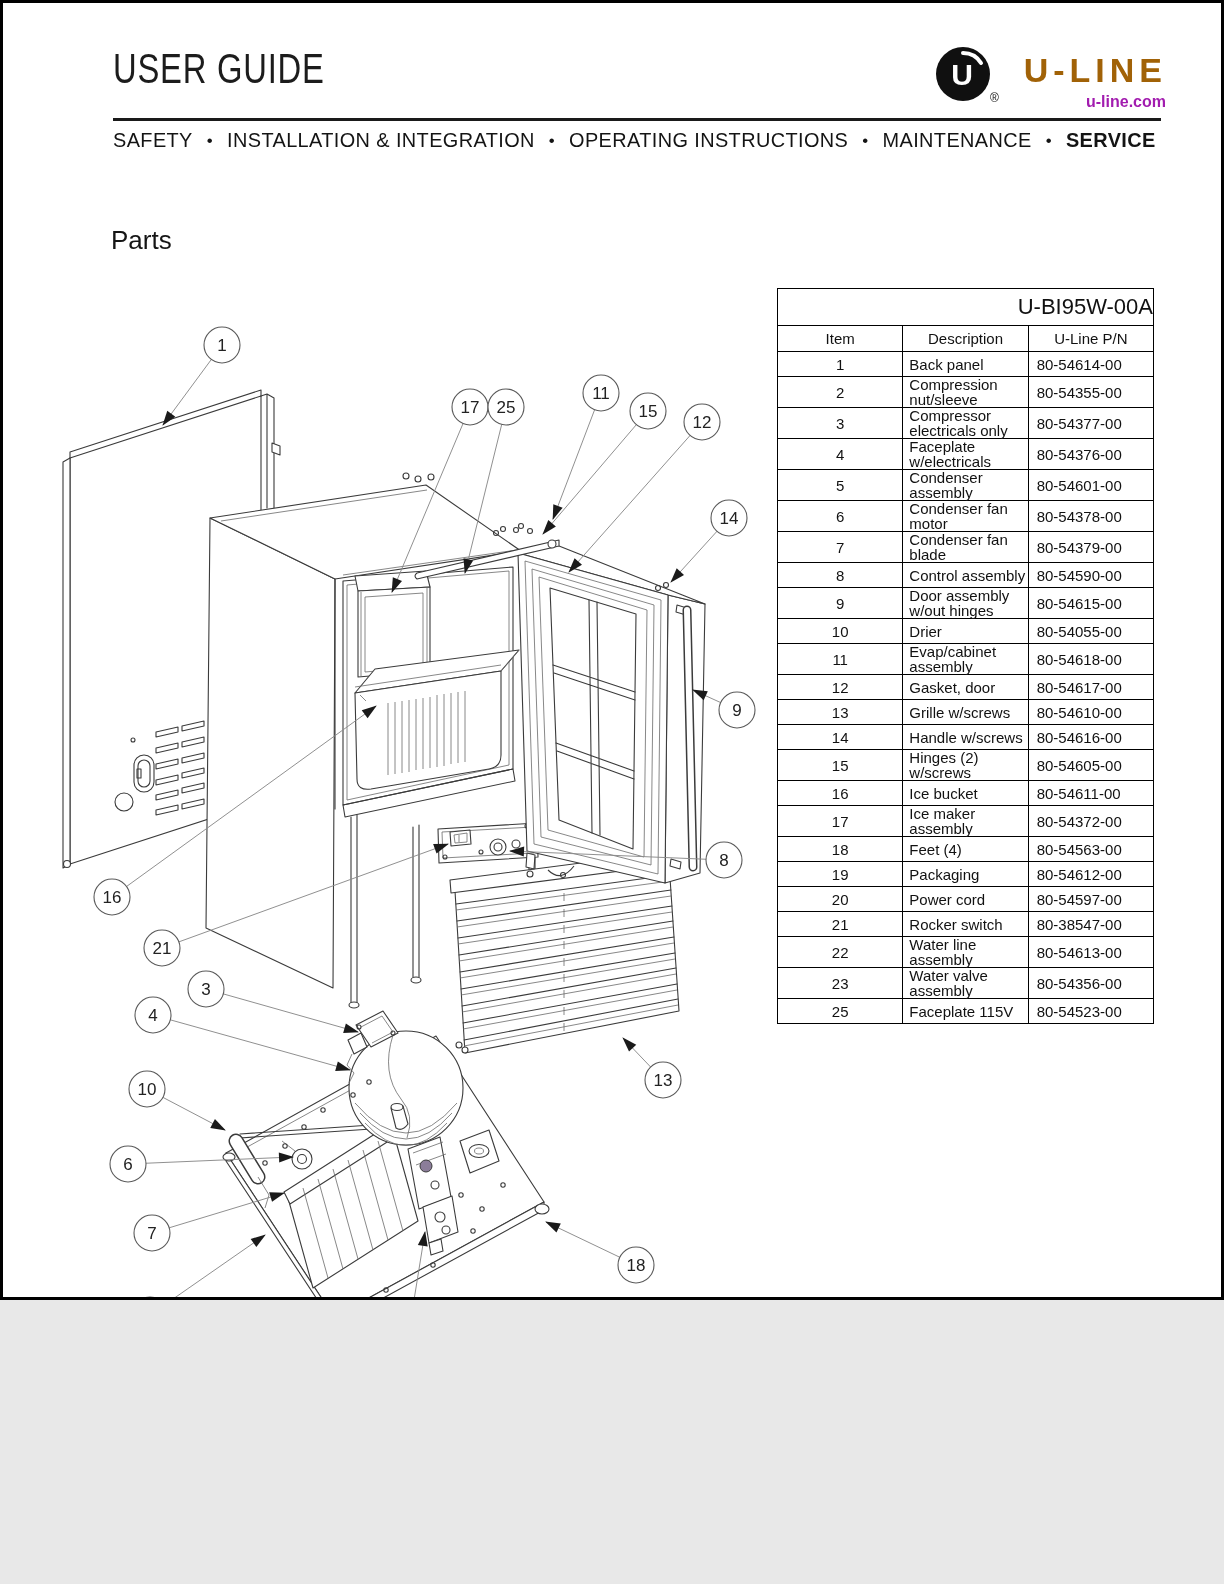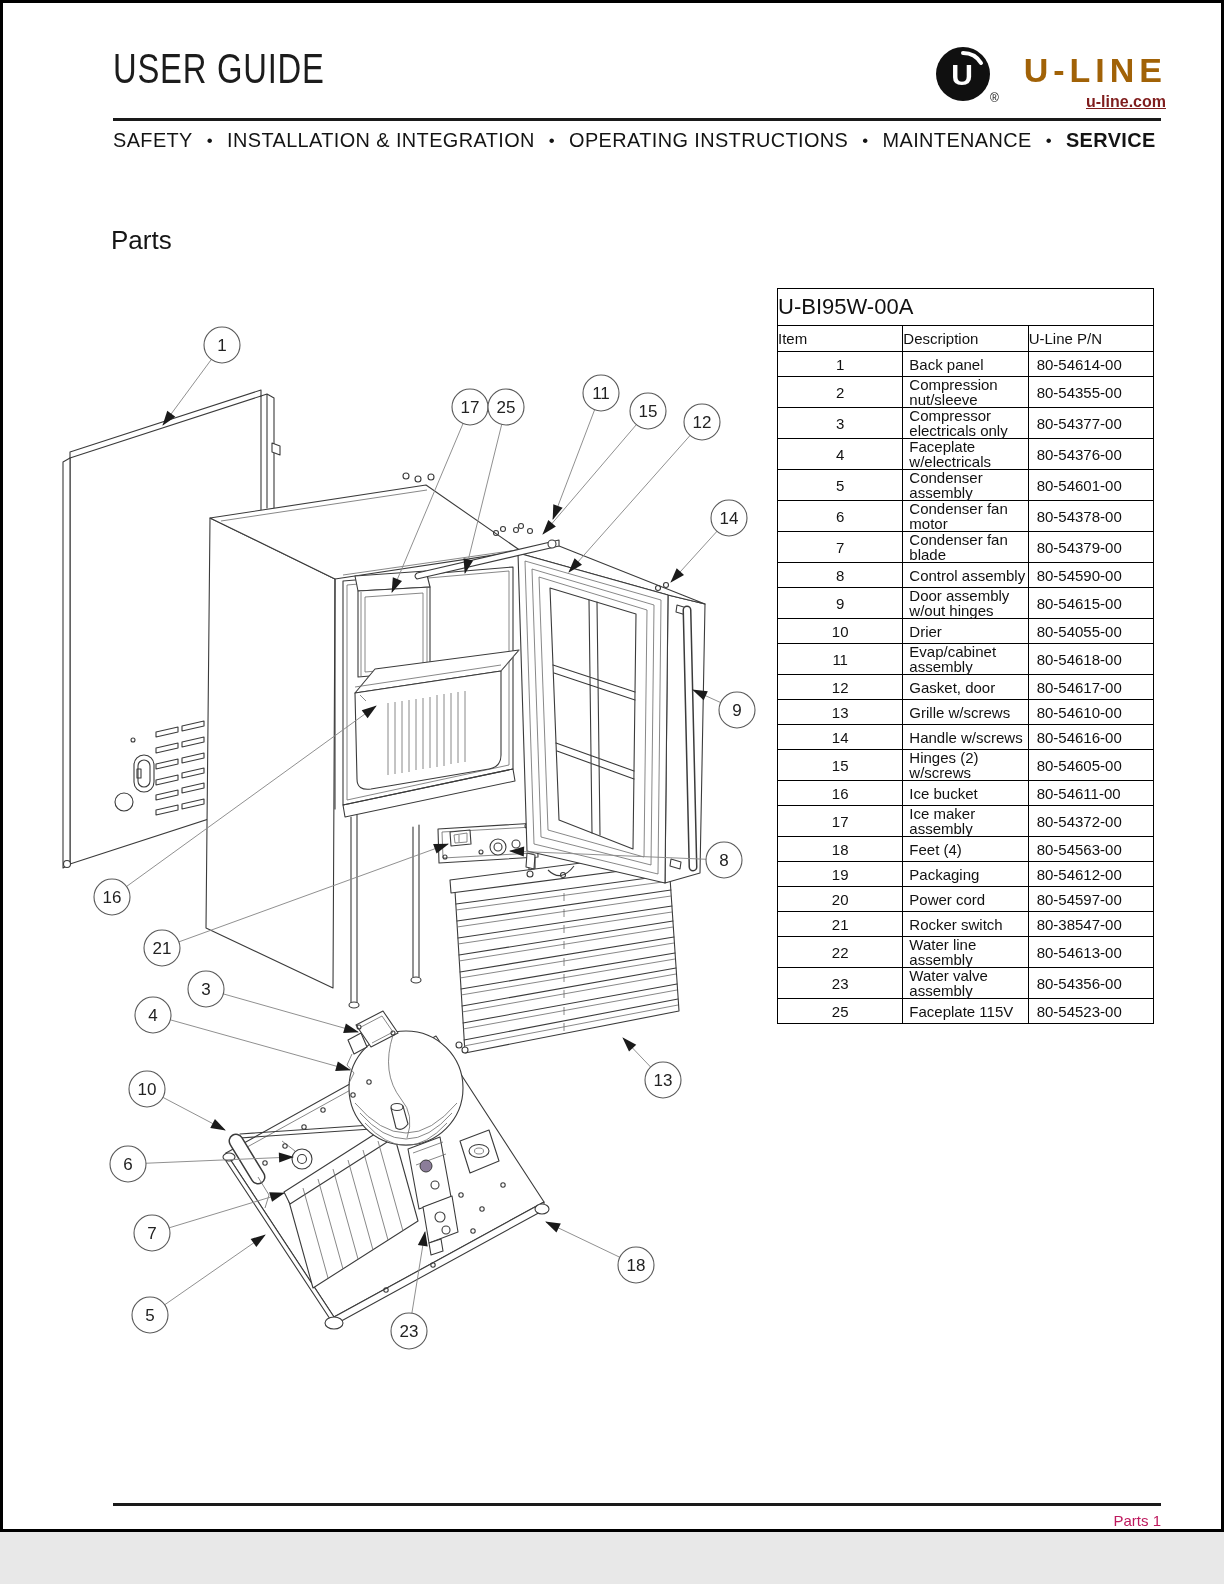--- a/index.html
+++ b/index.html
@@ -1,36 +1,36 @@
 <!DOCTYPE html>
 <html><head>
 <meta charset="utf-8">
 <style>
   html,body{margin:0;padding:0;background:#e8e8e8;}
-  .page{position:relative;width:1224px;height:1532px;background:#fff;border:3px solid #000;
+  .page{position:relative;width:1224px;height:1300px;background:#fff;border:3px solid #000;
         box-sizing:border-box;font-family:"Liberation Sans",sans-serif;overflow:hidden;margin:0 auto;padding-left:8px;}
   .user-guide-title{position:absolute;left:110px;top:42px;font-size:42px;letter-spacing:1px;
         color:#1c1c1c;transform:scaleX(0.78);transform-origin:left top;white-space:nowrap;}
   .logo-mark{position:absolute;left:931px;top:42px;width:60px;height:60px;}
   .logo-reg{position:absolute;left:987px;top:88px;font-size:12px;color:#111;}
   .logo-text{position:absolute;right:54px;top:48px;font-size:34px;font-weight:bold;
         letter-spacing:5px;color:#a16207;white-space:nowrap;}
-  .logo-site{position:absolute;right:55px;top:90px;font-size:16px;font-weight:bold;color:#7f1d1d;text-decoration:underline;}
+  .logo-site{position:absolute;right:55px;top:90px;font-size:16px;font-weight:bold;color:#a21caf;}
   .header-rule{position:absolute;left:110px;top:115px;width:1048px;height:3px;background:#1a1a1a;}
   .nav{position:absolute;left:110px;top:126px;width:1048px;display:flex;justify-content:space-between;
         align-items:center;font-size:20px;color:#141414;letter-spacing:0.4px;transform:scaleX(0.995);
         transform-origin:left top;white-space:nowrap;}
   .nav .bullet{font-size:17px;}
   .nav .bold{font-weight:bold;}
   .section-heading{position:absolute;left:108px;top:222px;font-size:26px;color:#151515;}
   .parts-table{position:absolute;left:774px;top:285px;width:377px;border-collapse:collapse;
         table-layout:fixed;font-size:15px;color:#111;}
   .parts-table td,.parts-table th{border:1px solid #000;padding:0;line-height:1;}
-  .parts-table .title-cell{height:36px;font-size:22px;font-weight:normal;text-align:left;}
-  .parts-table .hdr td{height:25px;text-align:left;font-size:15px;}
+  .parts-table .title-cell{height:36px;font-size:22px;font-weight:normal;text-align:right;}
+  .parts-table .hdr td{height:25px;text-align:center;font-size:15px;}
   .parts-table tbody td{height:24px;}
   .col-item{width:35px;text-align:center;}
   .col-desc{width:233px;text-align:left;padding-left:6px!important;}
   .col-pn{width:109px;text-align:left;padding-left:8px!important;}
   .footer-rule{position:absolute;left:110px;top:1500px;width:1048px;height:3px;background:#1a1a1a;}
   .footer-text{position:absolute;right:60px;top:1509px;font-size:15px;color:#be185d;}
   .diagram-svg{position:absolute;left:0;top:0;}
   .ln{fill:none;stroke:#3b3b3b;stroke-width:1.1;stroke-linejoin:round;stroke-linecap:round;}
   .wh{fill:#fff;stroke:#3b3b3b;stroke-width:1.1;stroke-linejoin:round;}
   .thin{fill:none;stroke:#6a6a6a;stroke-width:0.8;}

